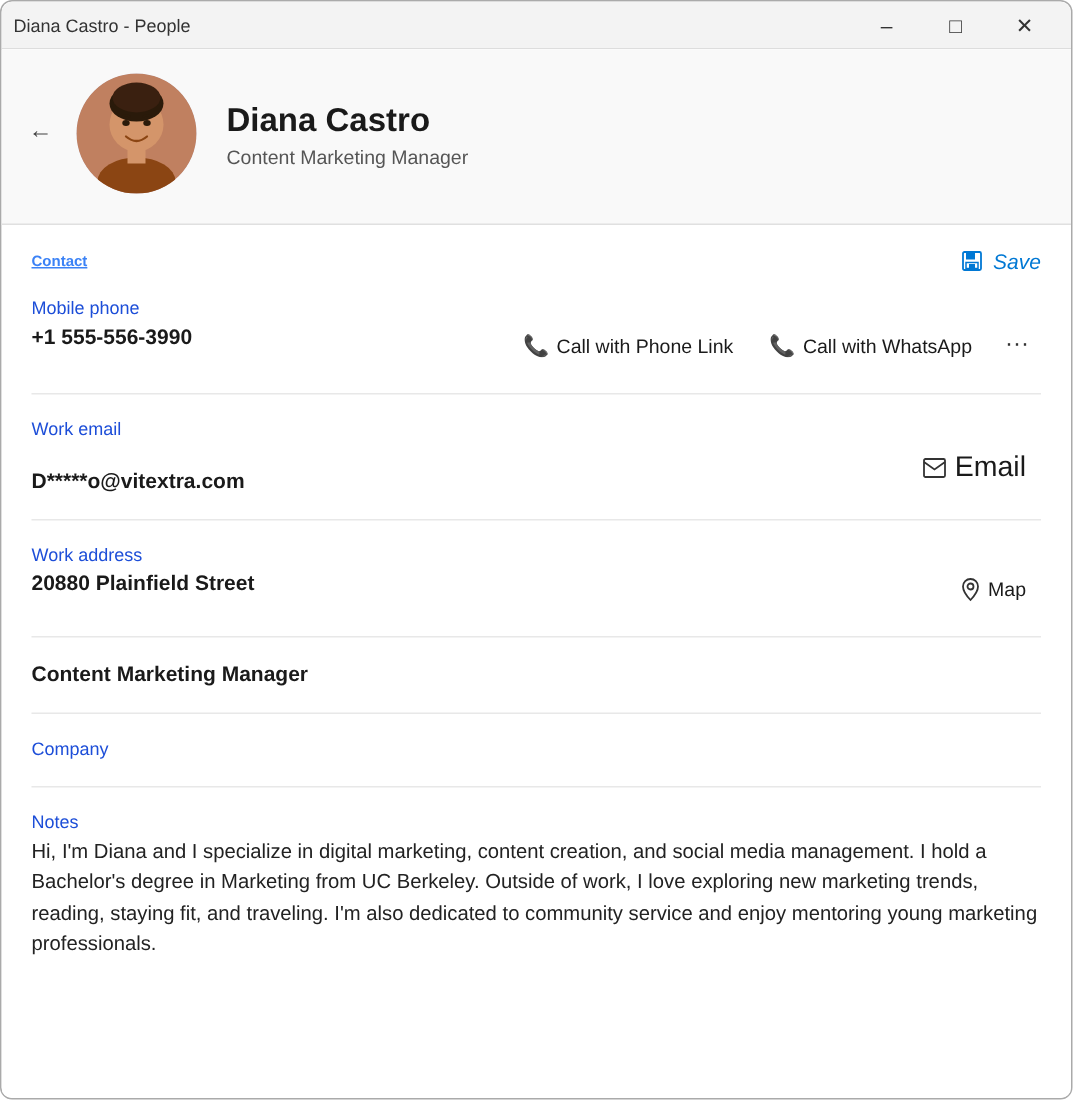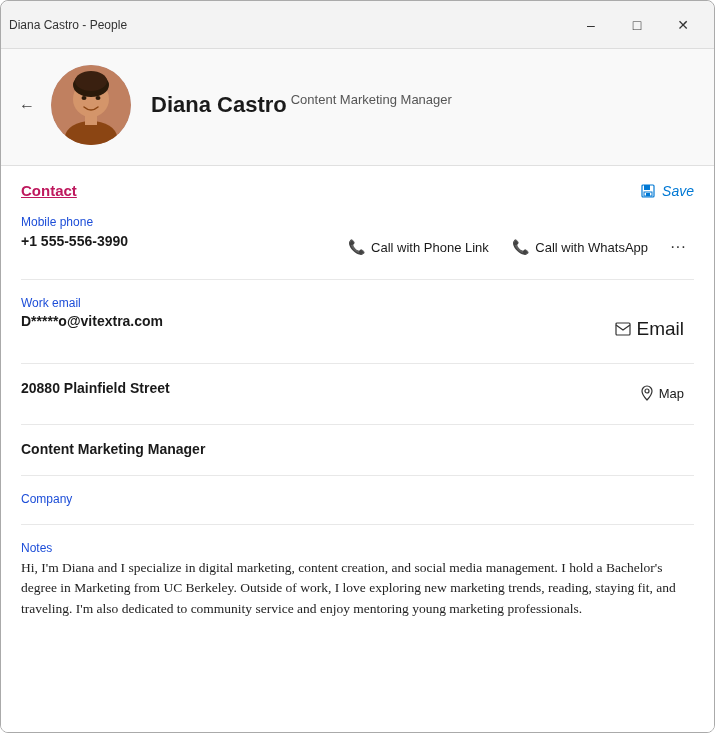--- a/index.html
+++ b/index.html
@@ -15,21 +15,21 @@
       flex-direction: column;
     }
 
     
     .title-bar {
       display: flex;
       align-items: center;
       justify-content: space-between;
       background: #f3f3f3;
       padding: 0 8px;
-      height: 48px;
+      height: 32px;
       border-bottom: 1px solid #ddd;
       border-radius: 8px 8px 0 0;
       flex-shrink: 0;
     }
     .title-bar-title {
       font-size: 12px;
       color: #333;
     }
     .title-bar-controls {
       display: flex;
@@ -89,21 +89,21 @@
       display: flex;
       align-items: center;
       justify-content: center;
     }
     
     .avatar-svg {
       width: 80px;
       height: 80px;
     }
 
-    .profile-info { display: flex; flex-direction: row; gap: 4px; justify-content: flex-end; }
+    .profile-info { display: flex; flex-direction: column; gap: 4px; justify-content: flex-end; }
     .profile-name {
       font-size: 22px;
       font-weight: 600;
       color: #1a1a1a;
     }
     .profile-title {
       font-size: 13px;
       color: #555;
     }
 
@@ -114,23 +114,23 @@
       padding: 16px 20px;
     }
 
     .section-header {
       display: flex;
       justify-content: space-between;
       align-items: center;
       margin-bottom: 16px;
     }
     .section-title {
-      font-size: 15px;
+      font-size: 10px;
       font-weight: 600;
-      color: #be185d;
+      color: #3b82f6;
       text-decoration: underline;
     }
     .save-btn {
       display: flex;
       align-items: center;
       gap: 6px;
       background: transparent;
       border: none;
       cursor: pointer;
       color: #0078d4;
@@ -192,21 +192,21 @@
       border: none;
       cursor: pointer;
       padding: 5px 8px;
       border-radius: 4px;
       font-size: 16px;
       color: #333;
     }
 
     .email-row {
       display: flex;
-      align-items: flex-start;
+      align-items: flex-end;
     }
     .email-action {
       display: flex;
       align-items: center;
       gap: 5px;
       background: transparent;
       border: none;
       cursor: pointer;
       color: #1a1a1a;
       font-size: 19px;
@@ -217,38 +217,37 @@
 
     .address-row {
       display: flex;
       align-items: flex-start;
     }
     .address-text {
       flex: 1;
     }
     .map-action {
       display: flex;
-      align-items: center;
+      align-items: flex-start;
       gap: 5px;
       background: transparent;
       border: none;
       cursor: pointer;
       color: #1a1a1a;
       font-size: 13px;
       padding: 5px 10px;
       border-radius: 4px;
       margin-left: auto;
       align-self: center;
     }
 
     .notes-text {
       font-size: 13.5px;
       color: #222;
       line-height: 1.5;
-      font-family: Liberation Serif, serif;
     }
 
     .divider {
       border: none;
       border-top: 1px solid #e8e8e8;
       margin: 4px 0 16px 0;
     }
   </style>
 </head>
 <body>
@@ -343,20 +342,21 @@
             <path d="M1 3 L8 8 L15 3" stroke="#333" stroke-width="1.2" fill="none"></path>
           </svg>
           <span>Email</span>
         </button>
       </div>
     </div>
 
     <hr class="divider">
 
     <div class="field-row">
+      <div class="field-label">Work address</div>
       <div class="address-row">
         <div class="address-text">
           <div class="field-value">20880 Plainfield Street</div>
         </div>
         <button class="map-action">
           <svg width="14" height="16" viewBox="0 0 14 16" fill="none">
             <path d="M7 1C4.24 1 2 3.24 2 6c0 3.75 5 9 5 9s5-5.25 5-9c0-2.76-2.24-5-5-5z" stroke="#333" stroke-width="1.2" fill="none"></path>
             <circle cx="7" cy="6" r="2" stroke="#333" stroke-width="1.2" fill="none"></circle>
           </svg>
           <span>Map</span>

